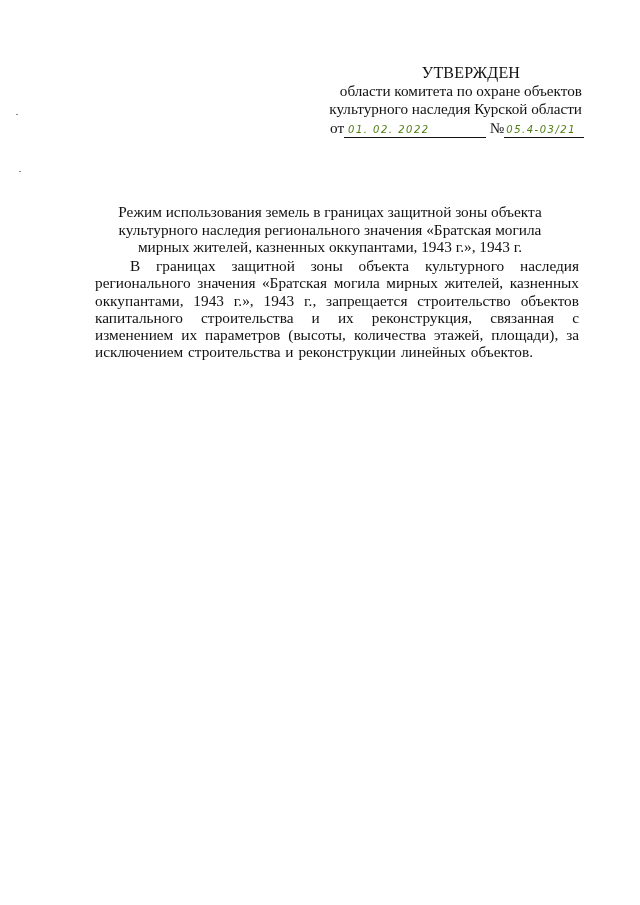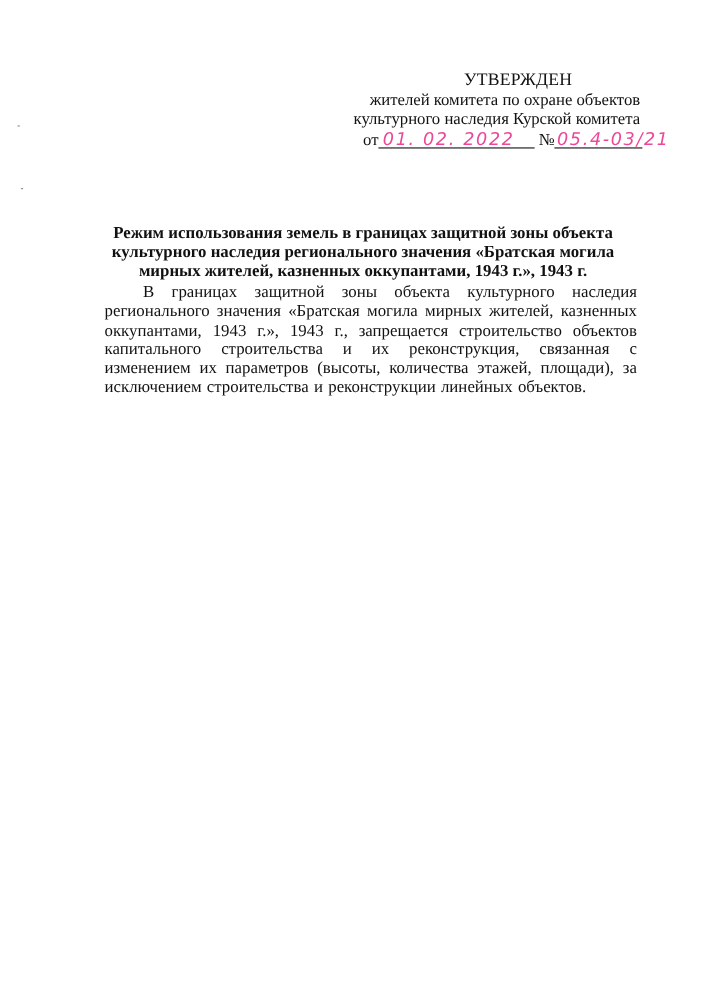--- a/index.html
+++ b/index.html
@@ -3,39 +3,39 @@
 <meta charset="utf-8">
 <style>
   html, body { margin: 0; padding: 0; background: #ffffff; }
   body { width: 640px; height: 905px; position: relative; overflow: hidden;
          font-family: "Liberation Serif", serif; color: #111; }
   .dot { position: absolute; width: 2px; height: 1px; background: #888; }
   .approval { position: absolute; left: 318px; top: 64px; width: 264px; font-size: 15.2px; line-height: 18px; }
   .approval .head { text-align: center; font-size: 16px; margin-left: 42px; letter-spacing: 0.2px; }
   .approval .line { white-space: nowrap; text-align: right; }
   .order-line { position: absolute; left: 330px; top: 119px; font-size: 15.2px; white-space: nowrap; }
-  .hand { font-family: "DejaVu Sans", sans-serif; font-style: italic; font-size: 16px; letter-spacing: 1.5px;
-          display: inline-block; border-bottom: 1px solid #111; line-height: 14px; color: #ec4899; }
+  .hand { font-family: "DejaVu Sans", sans-serif; font-style: italic; font-size: 10px; letter-spacing: 1.5px;
+          display: inline-block; border-bottom: 1px solid #111; line-height: 14px; color: #4d7c0f; }
   .hand.date { width: 138px; padding-left: 4px; }
   .hand.num { width: 78px; padding-left: 2px; }
   .title { position: absolute; left: 95px; top: 203px; width: 470px; text-align: center;
-           font-weight: bold; font-size: 15.3px; line-height: 17.5px; }
+           font-weight: normal; font-size: 15.3px; line-height: 17.5px; }
   .body-text { position: absolute; left: 95px; top: 257px; width: 484px; font-size: 15.3px;
                line-height: 17.3px; text-align: justify; text-indent: 35px; word-spacing: 1px; }
 </style>
 </head>
 <body>
 
 <div class="dot" style="left:16px; top:114px;"></div>
 <div class="dot" style="left:19px; top:171px;"></div>
 
 <div class="approval">
   <div class="head">УТВЕРЖДЕН</div>
-  <div class="line">жителей комитета по охране объектов</div>
-  <div class="line">культурного наследия Курской комитета</div>
+  <div class="line">области комитета по охране объектов</div>
+  <div class="line">культурного наследия Курской области</div>
 </div>
 
 <div class="order-line">
   <span>от</span><span class="hand date">01. 02. 2022</span>
   <span>№</span><span class="hand num">05.4-03/21</span>
 </div>
 
 <div class="title">Режим использования земель в границах защитной зоны объекта культурного наследия регионального значения «Братская могила мирных жителей, казненных оккупантами, 1943 г.», 1943 г.</div>
 
 <div class="body-text">В границах защитной зоны объекта культурного наследия регионального значения «Братская могила мирных жителей, казненных оккупантами, 1943 г.», 1943 г., запрещается строительство объектов капитального строительства и их реконструкция, связанная с изменением их параметров (высоты, количества этажей, площади), за исключением строительства и реконструкции линейных объектов.</div>

